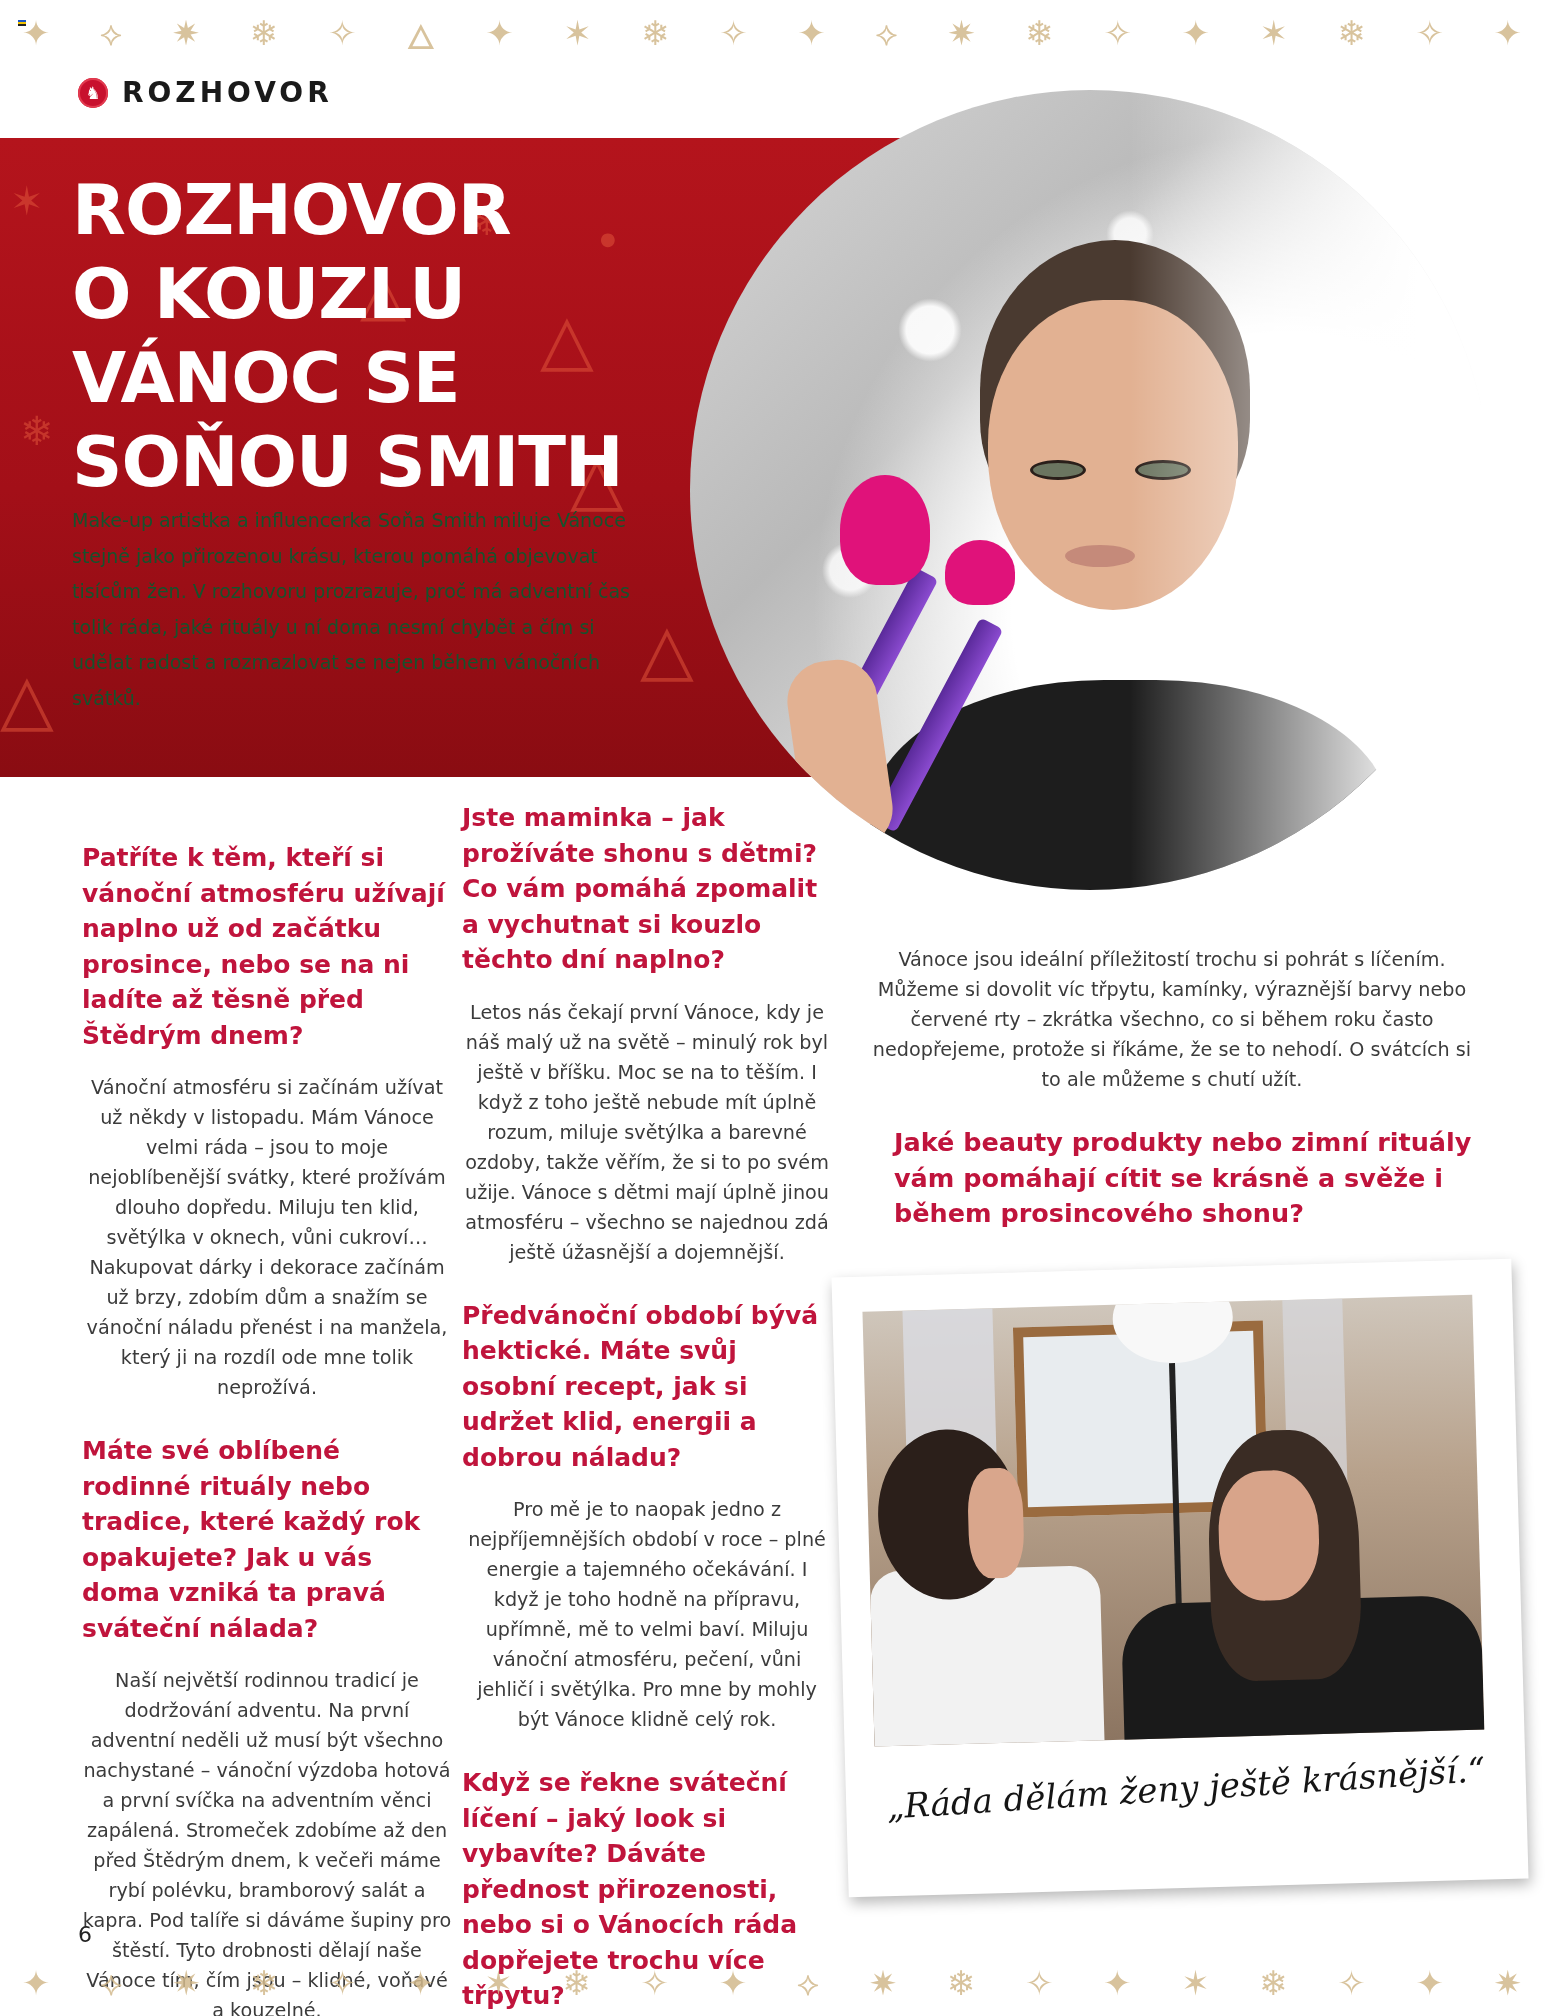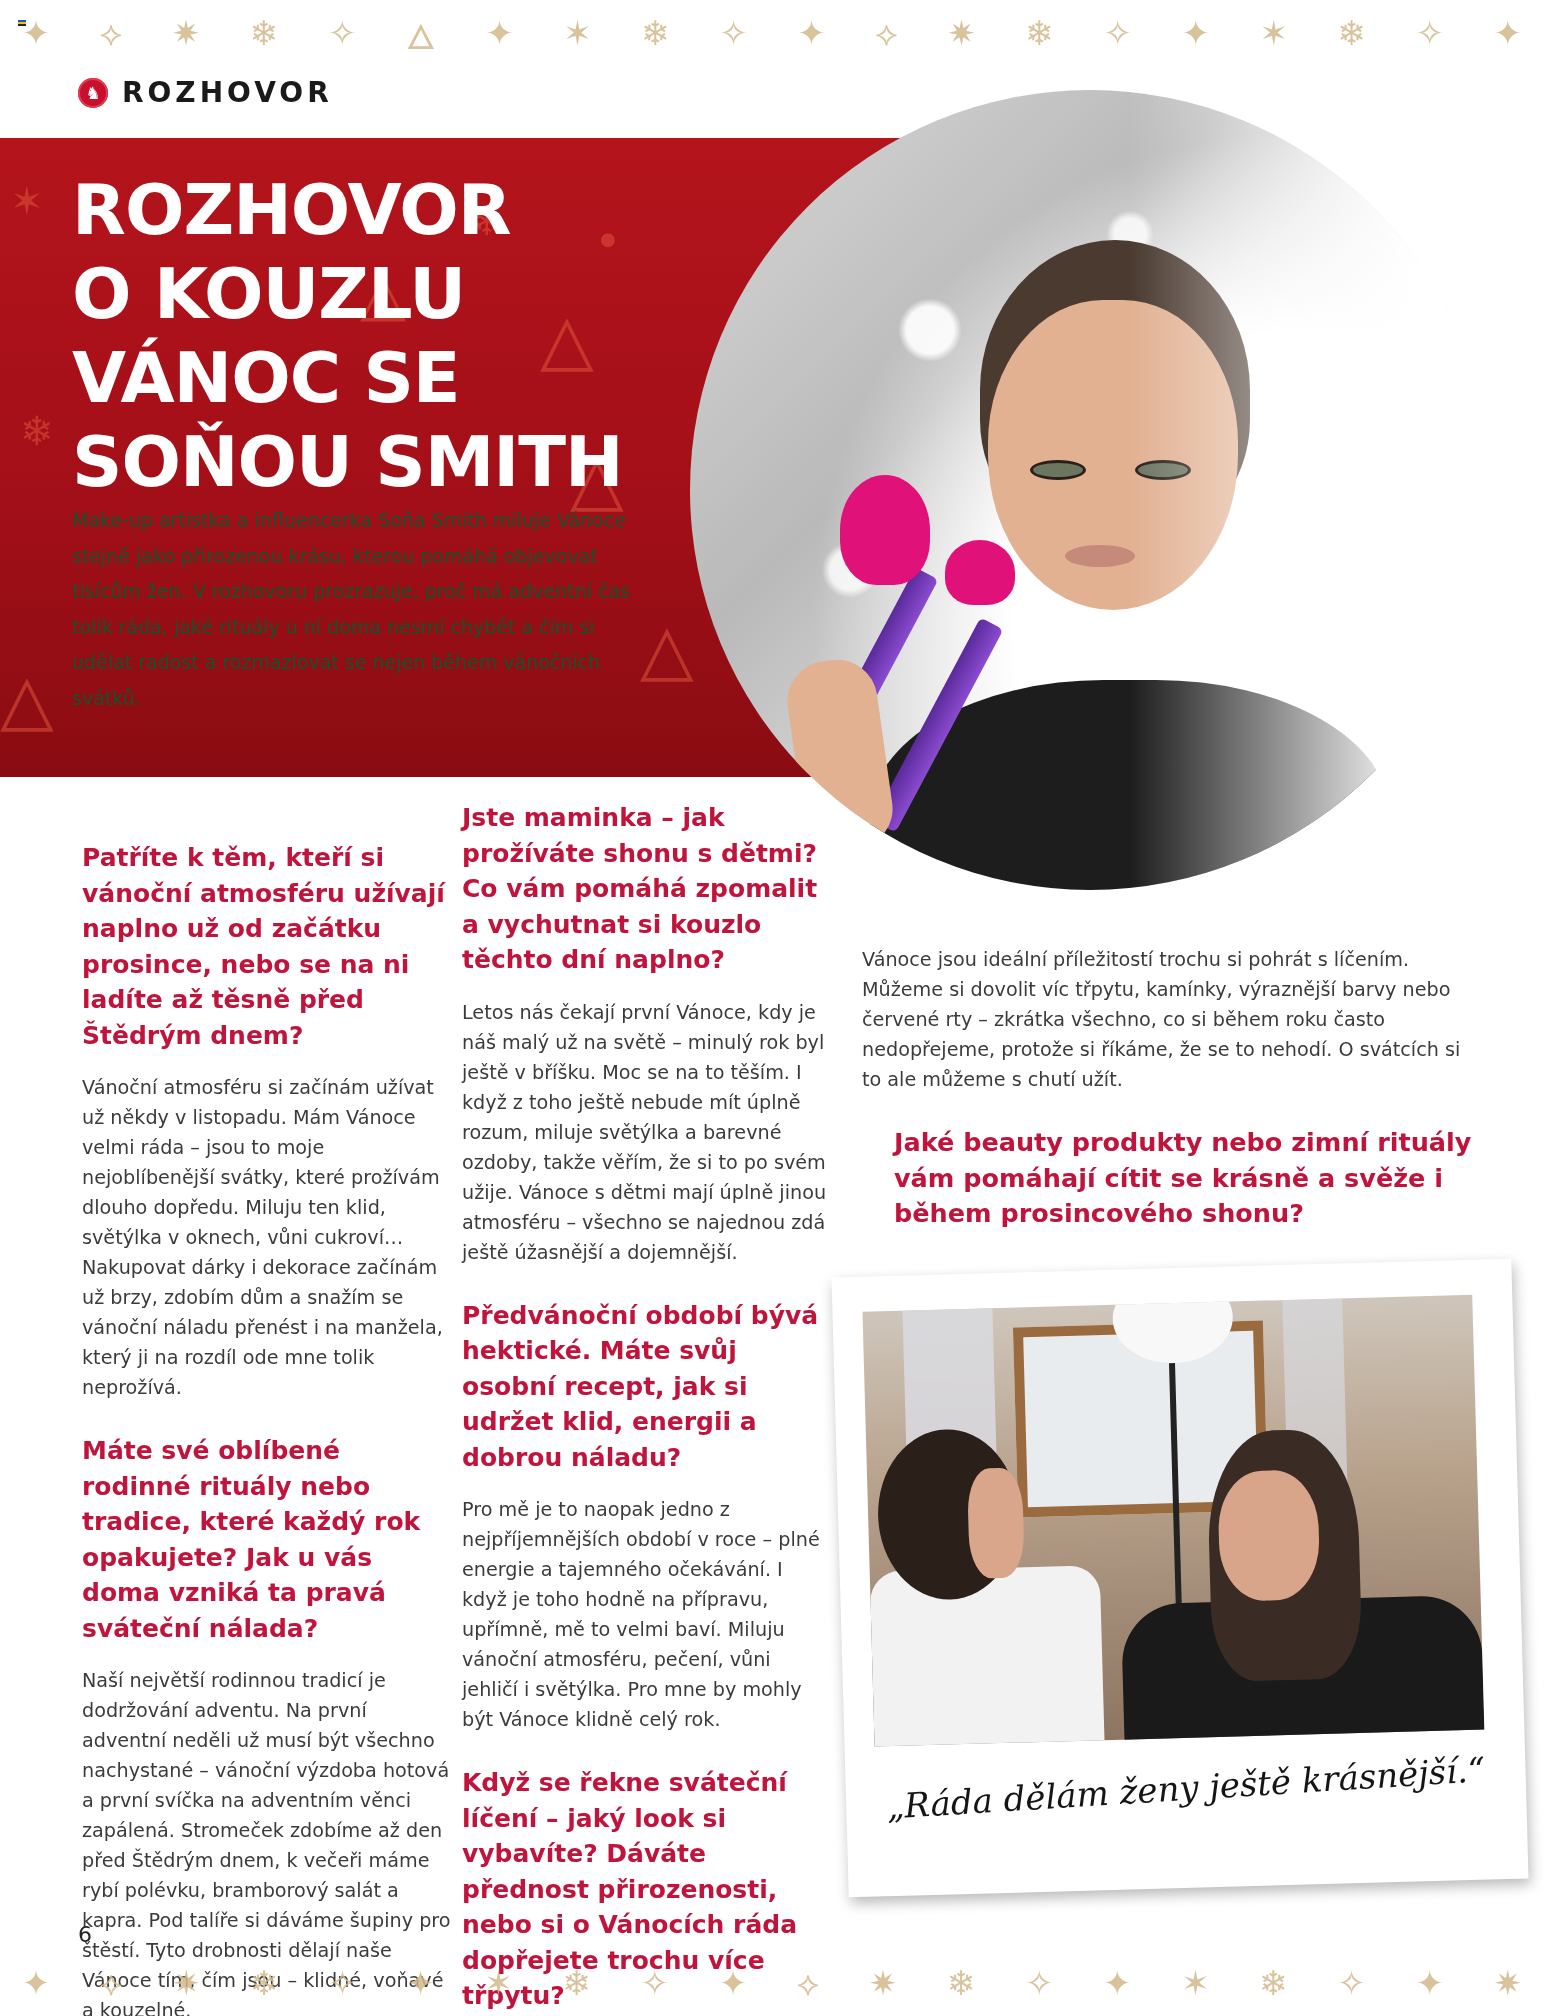--- a/index.html
+++ b/index.html
@@ -67,21 +67,21 @@
   .portrait .brush { position:absolute; width:26px; height:230px; background:linear-gradient(90deg,#5a2a9a,#8b4bd0); border-radius:6px; transform:rotate(28deg); }
   .portrait .brush-head { position:absolute; border-radius:50% 50% 40% 40%; background:#e0127a; }
   .portrait .hand { position:absolute; left:105px; top:570px; width:90px; height:190px; border-radius:40px; background:#e2b192; transform:rotate(-8deg); }
 
   .col { position:absolute; }
   .q {
     margin:0; color:#c0143c; font-weight:bold;
     font-size:25px; line-height:35.5px;
   }
   .a {
-    margin:0; color:#3b3b3b; font-size:19.2px; line-height:30px;
+    margin:0; color:#3b3b3b; font-size:19.2px; line-height:30px;text-align:center;
   }
   .col1 { left:82px; top:800px; width:370px;margin-top:40px; }
   .col2 { left:462px; top:800px; width:370px; }
   .col3 { left:862px; top:945px; width:620px; }
   .col3 .q { font-size:25.5px;margin-left:32px; }
   .gap-s { height:20px; }
   .gap-m { height:30px; }
 
   .polaroid {
     position:absolute; left:840px; top:1268px; width:680px; height:620px;

